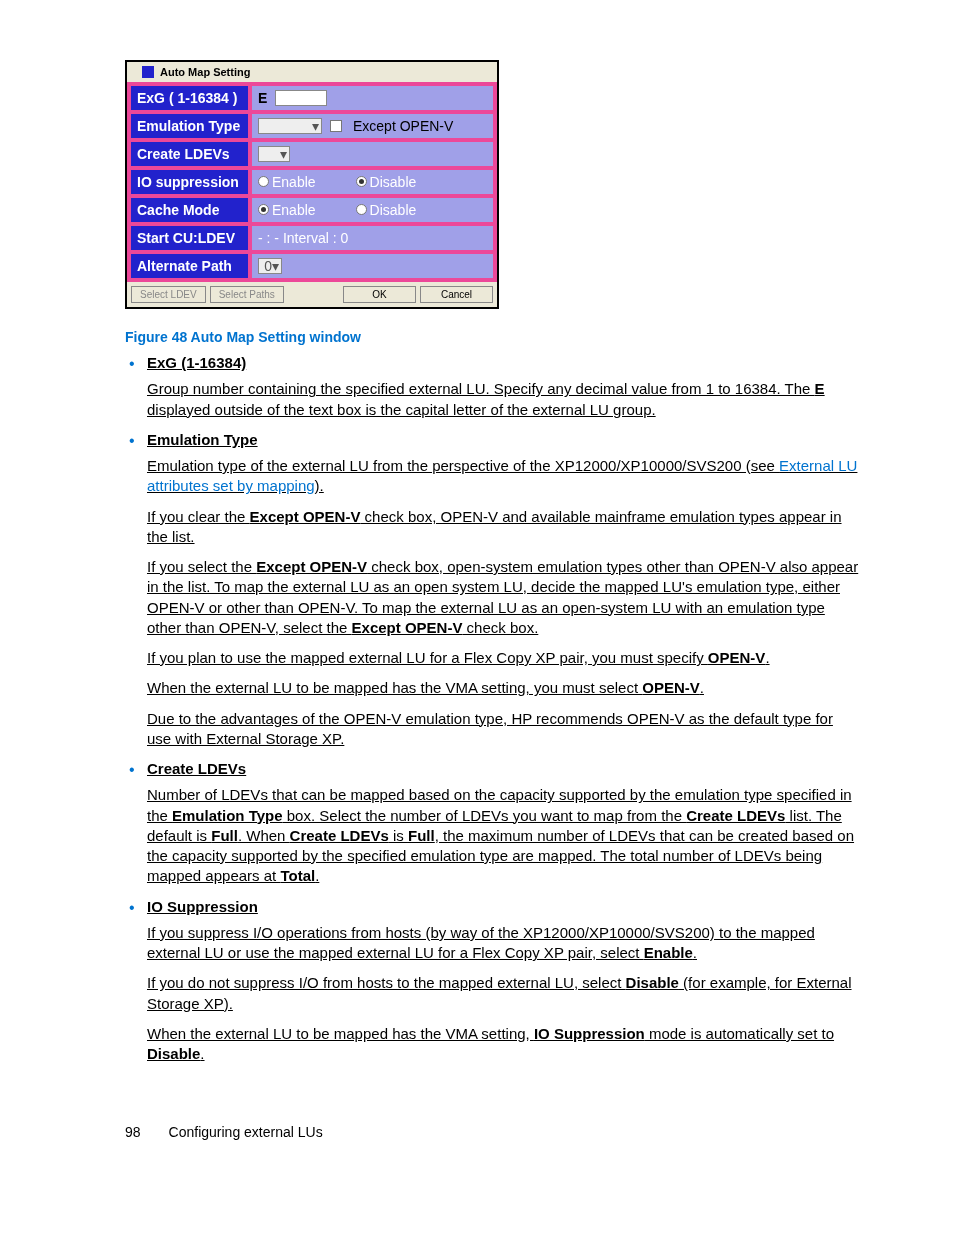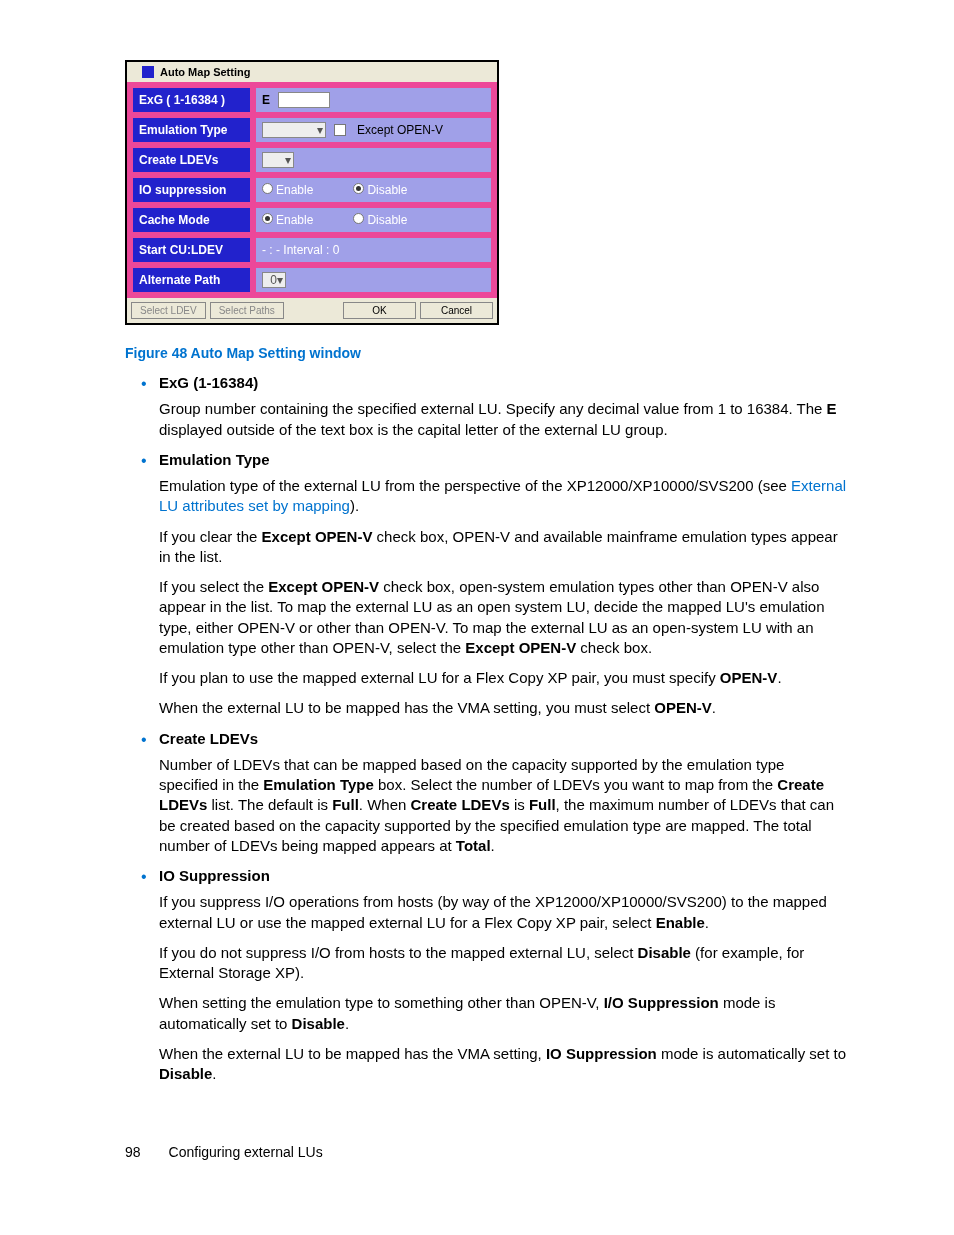--- a/index.html
+++ b/index.html
@@ -32,23 +32,23 @@
     width: 12px;
     height: 12px;
     background: #2222cc;
     margin-right: 6px;
   }
   .dlg-table {
     border-collapse: collapse;
     width: 100%;
   }
   .dlg-table td {
-    border: 6px solid #ec4899;
+    border: 4px solid #ec4899;
     padding: 3px 6px;
-    font-size: 12px;
+    font-size: 14px;
     height: 18px;
   }
   .dlg-table td.label {
     background: #2222cc;
     color: #fff;
     font-weight: bold;
     width: 105px;
   }
   .dlg-table td.field {
     background: #a0a0e8;
@@ -108,21 +108,22 @@
   
   .figcap {
     color: #0073cf;
     font-weight: bold;
     font-size: 14px;
     margin: 12px 0 8px 0;
   }
   ul.doc {
     list-style: none;
     padding-left: 22px;
-    margin: 12px;
+    margin: 0;
+    text-decoration: underline;
   }
   ul.doc > li {
     position: relative;
     margin-bottom: 8px;
     font-size: 15px;
     line-height: 1.35;
   }
   ul.doc > li::before {
     content: "•";
     position: absolute;
@@ -230,32 +231,32 @@
       <p class="para"><span>Group number containing the specified external LU. Specify any decimal value from 1 to 16384. The </span><span class="bold">E</span><span> displayed outside of the text box is the capital letter of the external LU group.</span></p>
     </li>
 
     <li>
       <span class="term">Emulation Type</span>
       <p class="para"><span>Emulation type of the external LU from the perspective of the XP12000/XP10000/SVS200 (see </span><span class="link">External LU attributes set by mapping</span><span>).</span></p>
       <p class="para"><span>If you clear the </span><span class="bold">Except OPEN-V</span><span> check box, OPEN-V and available mainframe emulation types appear in the list.</span></p>
       <p class="para"><span>If you select the </span><span class="bold">Except OPEN-V</span><span> check box, open-system emulation types other than OPEN-V also appear in the list. To map the external LU as an open system LU, decide the mapped LU's emulation type, either OPEN-V or other than OPEN-V. To map the external LU as an open-system LU with an emulation type other than OPEN-V, select the </span><span class="bold">Except OPEN-V</span><span> check box.</span></p>
       <p class="para"><span>If you plan to use the mapped external LU for a Flex Copy XP pair, you must specify </span><span class="bold">OPEN-V</span><span>.</span></p>
       <p class="para"><span>When the external LU to be mapped has the VMA setting, you must select </span><span class="bold">OPEN-V</span><span>.</span></p>
+      <p class="para">Due to the advantages of the OPEN-V emulation type, HP recommends OPEN-V as the default type for use with External Storage XP.</p>
     </li>
 
     <li>
       <span class="term">Create LDEVs</span>
       <p class="para"><span>Number of LDEVs that can be mapped based on the capacity supported by the emulation type specified in the </span><span class="bold">Emulation Type</span><span> box. Select the number of LDEVs you want to map from the </span><span class="bold">Create LDEVs</span><span> list. The default is </span><span class="bold">Full</span><span>. When </span><span class="bold">Create LDEVs</span><span> is </span><span class="bold">Full</span><span>, the maximum number of LDEVs that can be created based on the capacity supported by the specified emulation type are mapped. The total number of LDEVs being mapped appears at </span><span class="bold">Total</span><span>.</span></p>
     </li>
 
     <li>
       <span class="term">IO Suppression</span>
       <p class="para"><span>If you suppress I/O operations from hosts (by way of the XP12000/XP10000/SVS200) to the mapped external LU or use the mapped external LU for a Flex Copy XP pair, select </span><span class="bold">Enable</span><span>.</span></p>
       <p class="para"><span>If you do not suppress I/O from hosts to the mapped external LU, select </span><span class="bold">Disable</span><span> (for example, for External Storage XP).</span></p>
-      <p class="para"><span>When setting the emulation type to something other than OPEN-V, </span><span class="bold">I/O Suppression</span><span> mode is automatically set to </span><span class="bold">Disable</span><span>.</span></p>
       <p class="para"><span>When the external LU to be mapped has the VMA setting, </span><span class="bold">IO Suppression</span><span> mode is automatically set to </span><span class="bold">Disable</span><span>.</span></p>
     </li>
   </ul>
 
   <div class="footer">
     <span>98</span>
     <span>Configuring external LUs</span>
   </div>
 </div>
 

